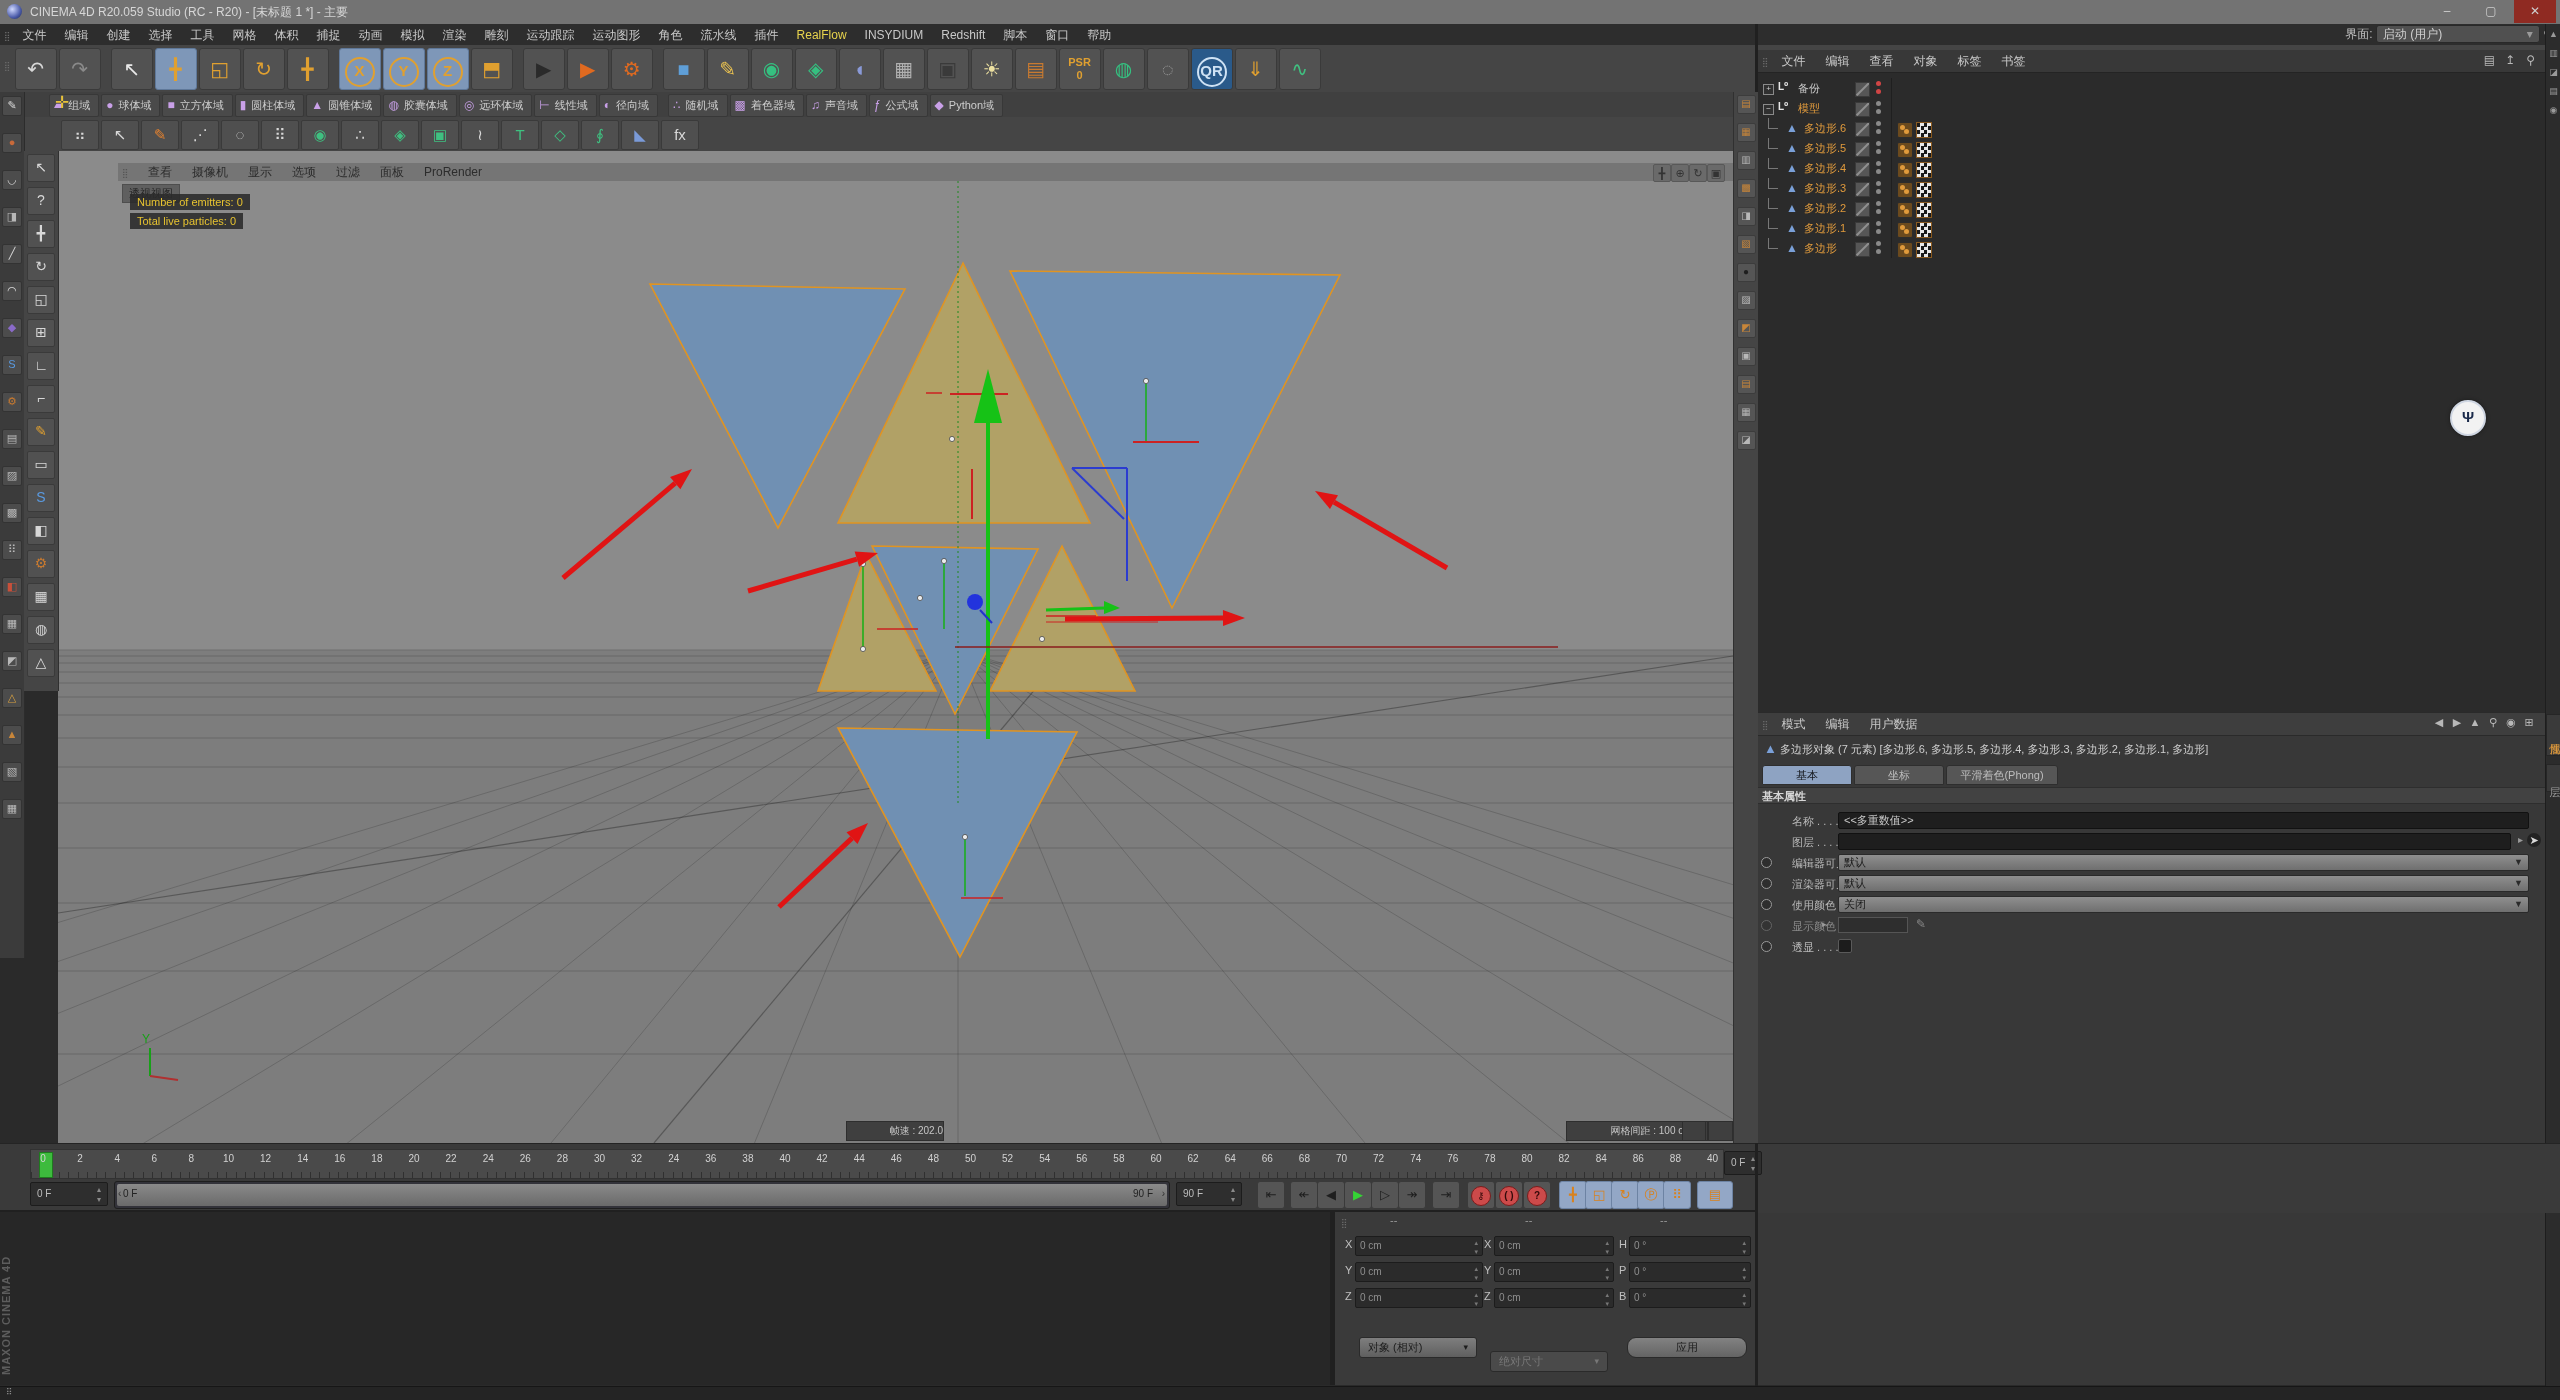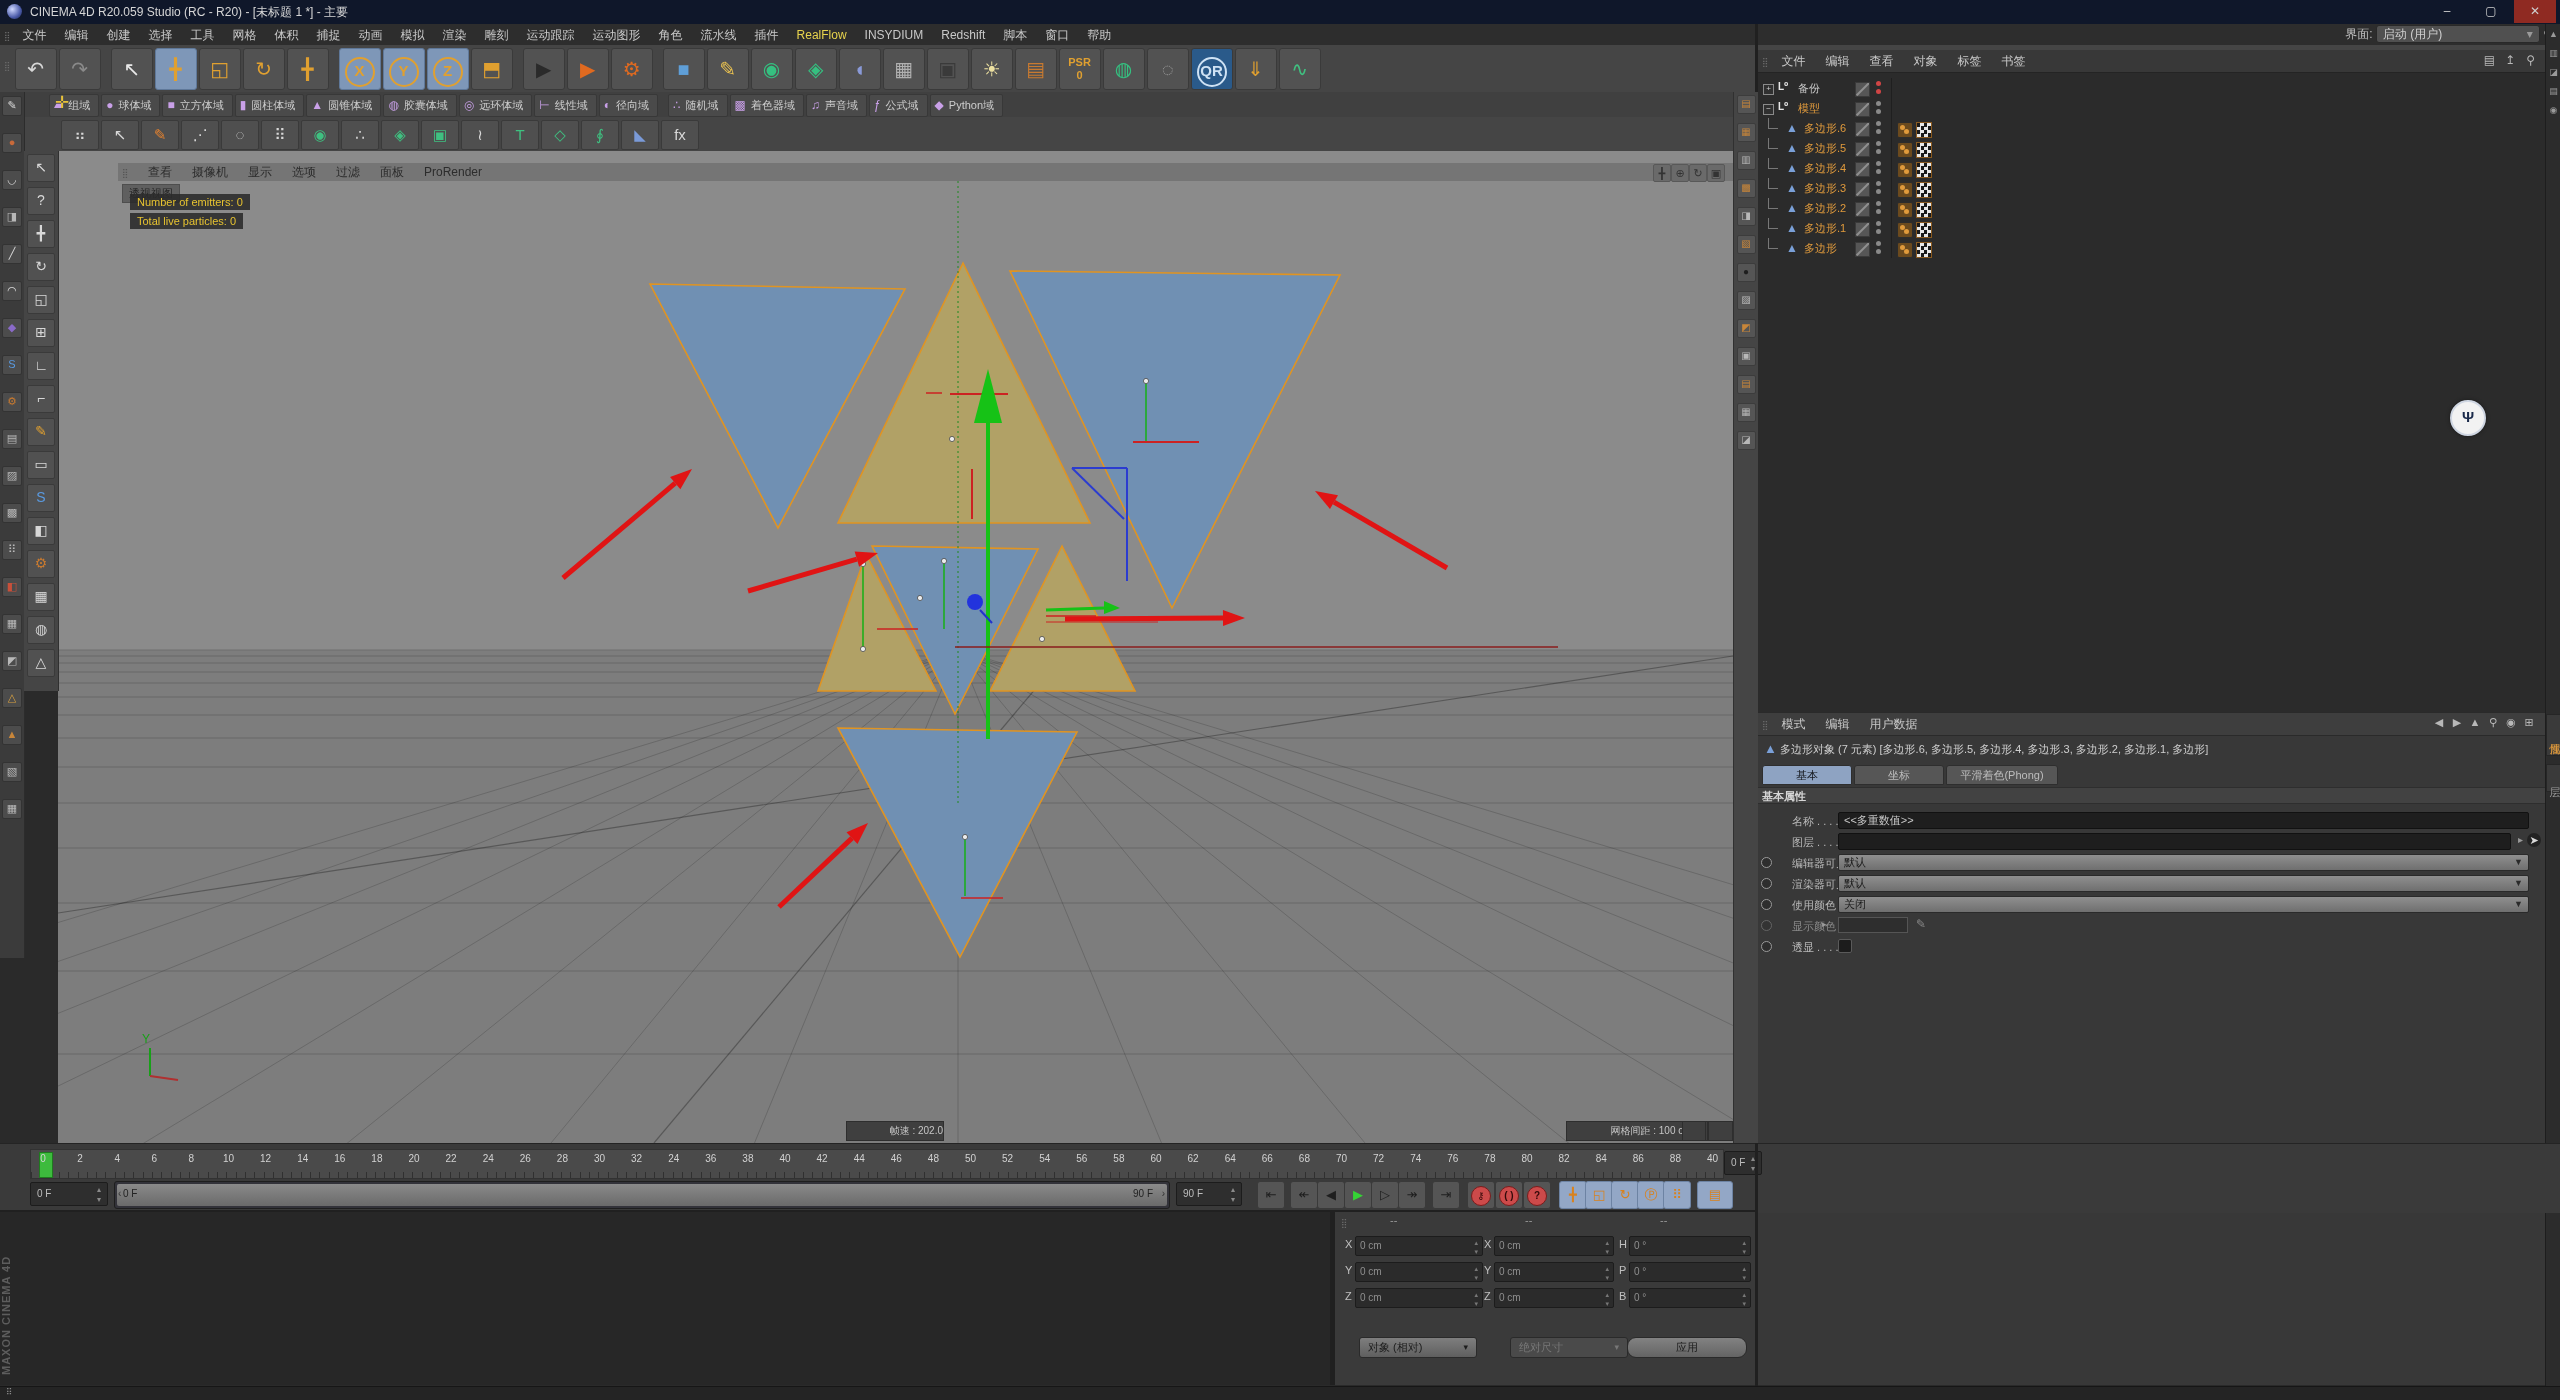--- a/index.html
+++ b/index.html
@@ -1,20 +1,20 @@
 <!DOCTYPE html>
 <html><head>
 <meta charset="utf-8">
 <style>
   html,body{margin:0;padding:0;background:#202020;width:2560px;height:1400px;overflow:hidden;
     font-family:"Liberation Sans","DejaVu Sans",sans-serif;-webkit-font-smoothing:antialiased;}
   .abs{position:absolute;}
   #win{position:relative;width:2560px;height:1400px;background:#2a2a2a;overflow:hidden;}
   
-  #titlebar{left:0;top:0;width:2560px;height:24px;background:#0f172a;color:#d6d6d6;font-size:12px;}
+  #titlebar{left:0;top:0;width:2560px;height:24px;background:#737373;color:#d6d6d6;font-size:12px;}
   #titlebar .logo{left:7px;top:4px;width:15px;height:15px;border-radius:50%;
     background:radial-gradient(circle at 35% 35%,#cfd8ff,#4a5aa8 60%,#1a2348);}
   #titlebar .t{left:30px;top:4px;}
   .winbtn{top:0;width:42px;height:23px;text-align:center;line-height:23px;color:#cfcfcf;font-size:12px;}
   
   #menubar{left:0;top:24px;width:2560px;height:21px;background:#2d2d2d;border-bottom:1px solid #1d1d1d;}
   .menu-item{display:inline-block;padding:3px 9px 0 9px;font-size:12px;color:#c9c9c9;height:18px;}
   .menu-item.accent{color:#e8d44d;}
   #iface{right:8px;top:25px;height:20px;color:#bdbdbd;font-size:12px;}
   #iface .dd{display:inline-block;width:150px;height:16px;background:#505050;border:1px solid #292929;
@@ -645,21 +645,21 @@
         <div class="cfield" style="left: 159px; top: 76px; width: 110px;"><span>0 cm</span><span class="ar">▴<br>▾</span></div>
         <div class="crow-lbl" style="left: 284px; top: 26px;">H</div>
         <div class="cfield" style="left: 294px; top: 24px; width: 112px;"><span>0 °</span><span class="ar">▴<br>▾</span></div>
         <div class="crow-lbl" style="left: 284px; top: 52px;">P</div>
         <div class="cfield" style="left: 294px; top: 50px; width: 112px;"><span>0 °</span><span class="ar">▴<br>▾</span></div>
         <div class="crow-lbl" style="left: 284px; top: 78px;">B</div>
         <div class="cfield" style="left: 294px; top: 76px; width: 112px;"><span>0 °</span><span class="ar">▴<br>▾</span></div>
       </div>
     <div class="cdd" style="left:24px;top:125px;width:100px;">
       <span>对象 (相对)</span><span class="car">▾</span></div>
-    <div class="cdd dis" style="left:155px;top:125px;width:100px;margin-left:20px;">
+    <div class="cdd dis" style="left:155px;top:139px;width:100px;">
       <span>绝对尺寸</span><span class="car">▾</span></div>
     <div id="apply" style="left:292px;top:125px;width:118px;">应用</div>
   </div>
 
   <div class="abs gapv" style="left:1755px;top:24px;width:3px;height:1362px;"></div>
   <div class="abs gapv" style="left:0px;top:1210px;width:1757px;height:2px;"></div>
   <div class="abs gapv" style="left:1330px;top:1212px;width:3px;height:173px;"></div>
 
   <div id="botbar" class="abs">
     <span style="margin-left:6px;">⠿</span>

